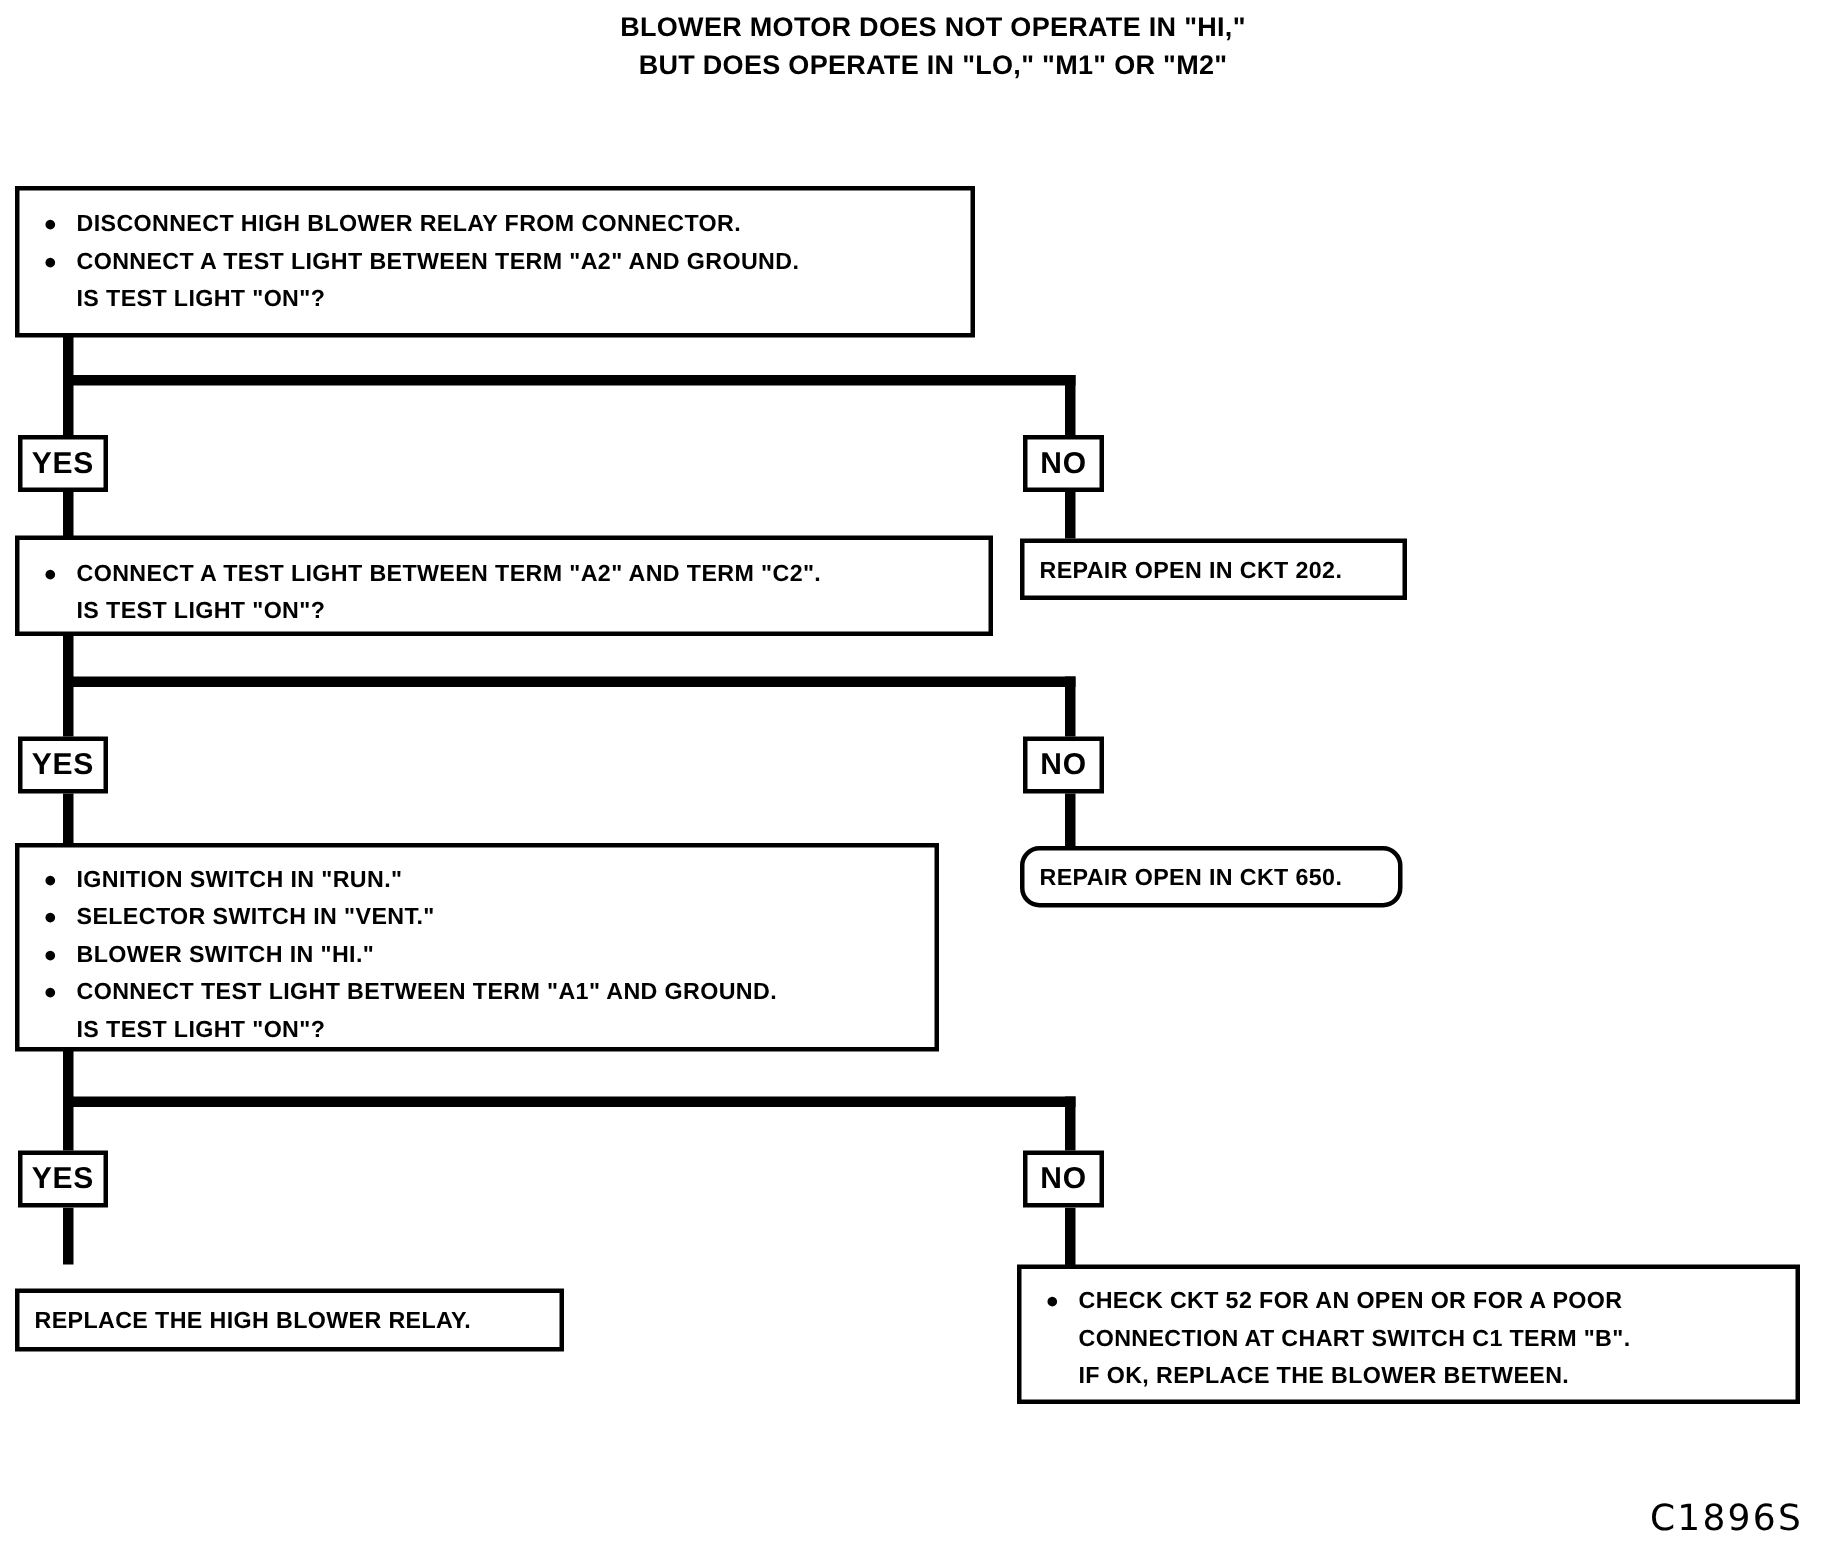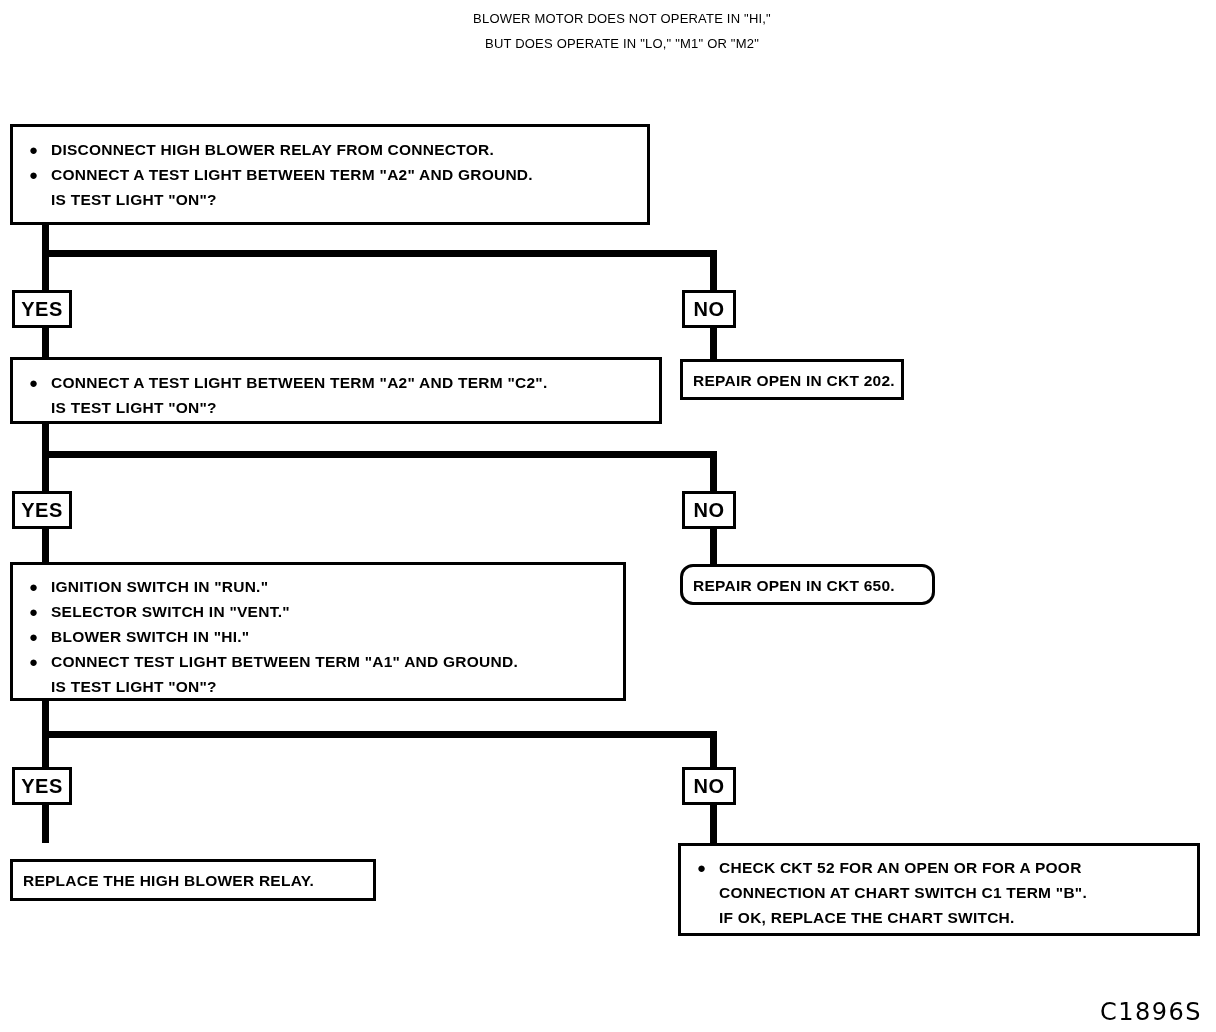--- a/index.html
+++ b/index.html
@@ -31,22 +31,22 @@
     width: 1216px;
     text-align: center;
   }
   .title-main {
     font-size: 22px;
     font-weight: bold;
     letter-spacing: 0.6px;
     line-height: 26px;
   }
   .title-sub {
-    font-size: 13px;
-    font-weight: normal;
+    font-size: 18px;
+    font-weight: bold;
     letter-spacing: 0.2px;
     line-height: 25px;
     padding-left: 28px;
   }
 
   
   .box {
     position: absolute;
     box-sizing: border-box;
     border: 3px solid #000;
@@ -181,21 +181,21 @@
         <span class="bullet">●</span>
         <span class="line-text">CONNECT A TEST LIGHT BETWEEN TERM "A2" AND TERM "C2".</span>
       </div>
       <div class="line">
         <span class="bullet empty">&nbsp;</span>
         <span class="line-text">IS TEST LIGHT "ON"?</span>
       </div>
     </div>
   </div>
 
-  <div class="box" style="left:680px; top:359px; width:224px; height:41px;">
+  <div class="box" style="left:680px; top:359px; width:258px; height:41px;">
     <div class="box-inner" style="padding:6px 10px;">
       <div class="line">
         <span class="line-text">REPAIR OPEN IN CKT 202.</span>
       </div>
     </div>
   </div>
 
   <div class="tag" style="left:12px; top:491px; width:60px; height:38px;">
     <span>YES</span>
   </div>
@@ -256,20 +256,20 @@
       <div class="line">
         <span class="bullet">●</span>
         <span class="line-text">CHECK CKT 52 FOR AN OPEN OR FOR A POOR</span>
       </div>
       <div class="line">
         <span class="bullet empty">&nbsp;</span>
         <span class="line-text">CONNECTION AT CHART SWITCH C1 TERM "B".</span>
       </div>
       <div class="line">
         <span class="bullet empty">&nbsp;</span>
-        <span class="line-text">IF OK, REPLACE THE CHART SWITCH.</span>
+        <span class="line-text">IF OK, REPLACE THE BLOWER BETWEEN.</span>
       </div>
     </div>
   </div>
 
   <div class="footer-code">C1896S</div>
 
 </div>
 
 </body></html>

